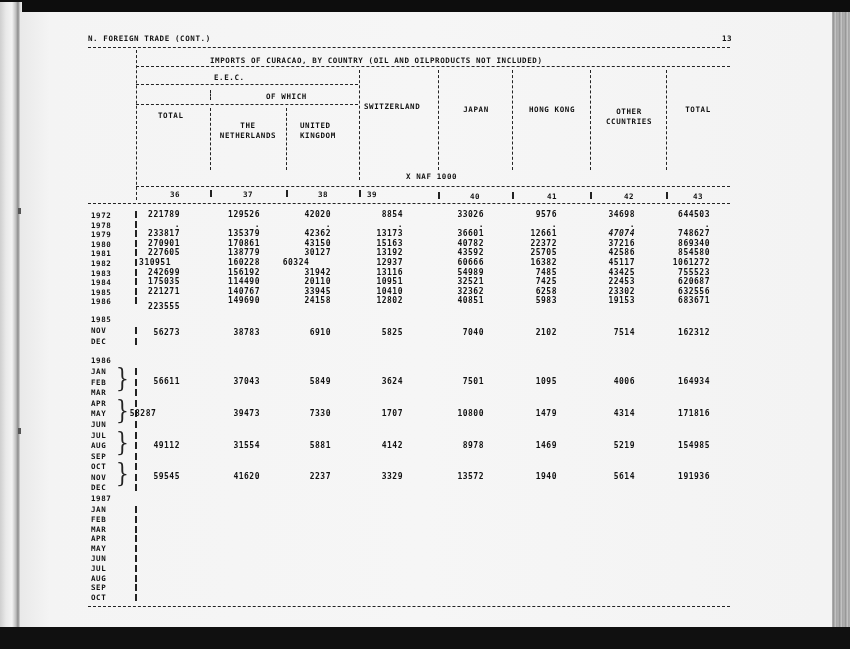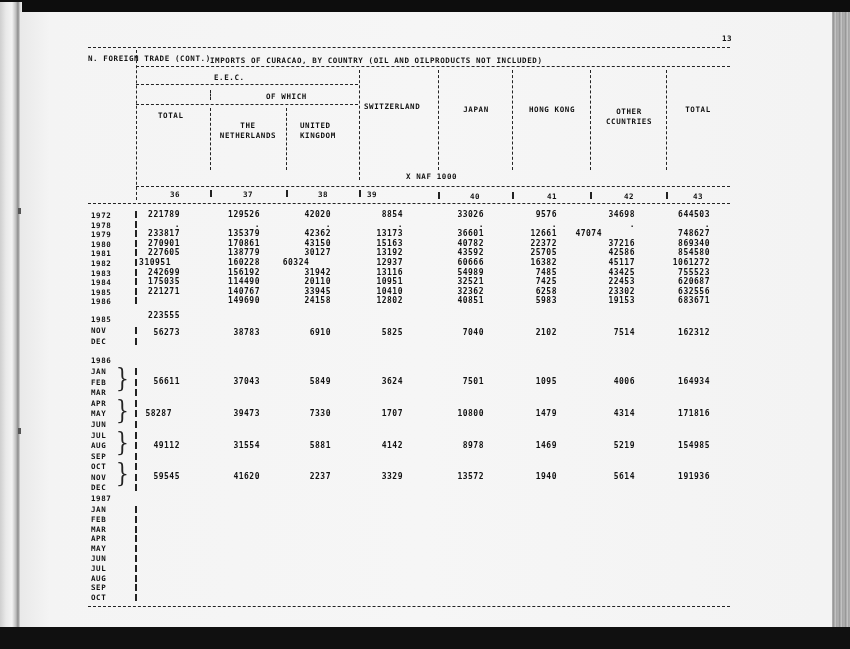--- a/index.html
+++ b/index.html
@@ -36,21 +36,21 @@
 <body>
 
 <div class="top-band"></div>
 <div class="left-page"></div>
 <div class="page"></div>
 <div class="page-edge"></div>
 <div class="bottom-band"></div>
 <div class="spine-mark" style="top:208px;"></div>
 <div class="spine-mark" style="top:428px;"></div>
 
-<div class="t" style="left:88px; top:34px;margin-top:20px;">N. FOREIGN TRADE (CONT.)</div>
+<div class="t" style="left:88px; top:34px;">N. FOREIGN TRADE (CONT.)</div>
 <div class="t" style="left:722px; top:34px;">13</div>
 
 <div class="dash" style="left:88px; top:47px; width:642px;"></div>
 <div class="dash" style="left:136px; top:66px; width:594px;"></div>
 <div class="dash" style="left:136px; top:84px; width:222px;"></div>
 <div class="dash" style="left:136px; top:104px; width:222px;"></div>
 <div class="dash" style="left:136px; top:186px; width:594px;"></div>
 <div class="dash" style="left:88px; top:203px; width:642px;"></div>
 <div class="dash" style="left:88px; top:606px; width:642px;"></div>
 
@@ -118,21 +118,21 @@
     <div class="n" style="left: 565px; top: 219.6px; width: 70px;">.</div>
     <div class="n" style="left: 640px; top: 219.6px; width: 70px;">.</div>
     <div class="t" style="left: 91px; top: 230.2px;">1979</div>
     <div class="vb" style="left: 135px; top: 230.2px;"></div>
     <div class="n" style="left: 110px; top: 229.2px; width: 70px;">233817</div>
     <div class="n" style="left: 190px; top: 229.2px; width: 70px;">135379</div>
     <div class="n" style="left: 261px; top: 229.2px; width: 70px;">42362</div>
     <div class="n" style="left: 333px; top: 229.2px; width: 70px;">13173</div>
     <div class="n" style="left: 414px; top: 229.2px; width: 70px;">36601</div>
     <div class="n" style="left: 487px; top: 229.2px; width: 70px;">12661</div>
-    <div class="n" style="left: 532px; top: 229.2px; width: 70px;">47074</div>
+    <div class="n" style="left: 565px; top: 229.2px; width: 70px; font-style: italic;">47074</div>
     <div class="n" style="left: 640px; top: 229.2px; width: 70px;">748627</div>
     <div class="t" style="left: 91px; top: 239.8px;">1980</div>
     <div class="vb" style="left: 135px; top: 239.8px;"></div>
     <div class="n" style="left: 110px; top: 238.8px; width: 70px;">270901</div>
     <div class="n" style="left: 190px; top: 238.8px; width: 70px;">170861</div>
     <div class="n" style="left: 261px; top: 238.8px; width: 70px;">43150</div>
     <div class="n" style="left: 333px; top: 238.8px; width: 70px;">15163</div>
     <div class="n" style="left: 414px; top: 238.8px; width: 70px;">40782</div>
     <div class="n" style="left: 487px; top: 238.8px; width: 70px;">22372</div>
     <div class="n" style="left: 565px; top: 238.8px; width: 70px;">37216</div>
@@ -182,21 +182,21 @@
     <div class="n" style="left: 110px; top: 286.8px; width: 70px;">221271</div>
     <div class="n" style="left: 190px; top: 286.8px; width: 70px;">140767</div>
     <div class="n" style="left: 261px; top: 286.8px; width: 70px;">33945</div>
     <div class="n" style="left: 333px; top: 286.8px; width: 70px;">10410</div>
     <div class="n" style="left: 414px; top: 286.8px; width: 70px;">32362</div>
     <div class="n" style="left: 487px; top: 286.8px; width: 70px;">6258</div>
     <div class="n" style="left: 565px; top: 286.8px; width: 70px;">23302</div>
     <div class="n" style="left: 640px; top: 286.8px; width: 70px;">632556</div>
     <div class="t" style="left: 91px; top: 297.4px;">1986</div>
     <div class="vb" style="left: 135px; top: 297.4px;"></div>
-    <div class="n" style="left: 110px; top: 311px; width: 70px; text-align: right;">223555</div>
+    <div class="n" style="left: 110px; top: 302px; width: 70px; text-align: right;">223555</div>
     <div class="n" style="left: 190px; top: 296.4px; width: 70px;">149690</div>
     <div class="n" style="left: 261px; top: 296.4px; width: 70px;">24158</div>
     <div class="n" style="left: 333px; top: 296.4px; width: 70px;">12802</div>
     <div class="n" style="left: 414px; top: 296.4px; width: 70px;">40851</div>
     <div class="n" style="left: 487px; top: 296.4px; width: 70px;">5983</div>
     <div class="n" style="left: 565px; top: 296.4px; width: 70px;">19153</div>
     <div class="n" style="left: 640px; top: 296.4px; width: 70px;">683671</div>
     <div class="t" style="left: 91px; top: 315px;">1985</div>
     <div class="t" style="left: 91px; top: 326px;">NOV</div>
     <div class="vb" style="left: 135px; top: 327px;"></div>
@@ -226,21 +226,21 @@
     <div class="n" style="left: 487px; top: 377px; width: 70px;">1095</div>
     <div class="n" style="left: 565px; top: 377px; width: 70px;">4006</div>
     <div class="n" style="left: 640px; top: 377px; width: 70px;">164934</div>
     <div class="t" style="left: 91px; top: 398.8px;">APR</div>
     <div class="vb" style="left: 135px; top: 399.8px;"></div>
     <div class="t" style="left: 91px; top: 409.3px;">MAY</div>
     <div class="vb" style="left: 135px; top: 410.3px;"></div>
     <div class="t" style="left: 91px; top: 419.8px;">JUN</div>
     <div class="vb" style="left: 135px; top: 420.8px;"></div>
     <div class="brace" style="left: 114px; top: 396.8px;">}</div>
-    <div class="n" style="left: 102px; top: 408.8px; width: 70px;">58287</div>
+    <div class="n" style="left: 108px; top: 408.8px; width: 70px; text-align: center;">58287</div>
     <div class="n" style="left: 190px; top: 408.8px; width: 70px;">39473</div>
     <div class="n" style="left: 261px; top: 408.8px; width: 70px;">7330</div>
     <div class="n" style="left: 333px; top: 408.8px; width: 70px;">1707</div>
     <div class="n" style="left: 414px; top: 408.8px; width: 70px;">10800</div>
     <div class="n" style="left: 487px; top: 408.8px; width: 70px;">1479</div>
     <div class="n" style="left: 565px; top: 408.8px; width: 70px;">4314</div>
     <div class="n" style="left: 640px; top: 408.8px; width: 70px;">171816</div>
     <div class="t" style="left: 91px; top: 430.6px;">JUL</div>
     <div class="vb" style="left: 135px; top: 431.6px;"></div>
     <div class="t" style="left: 91px; top: 441.1px;">AUG</div>

